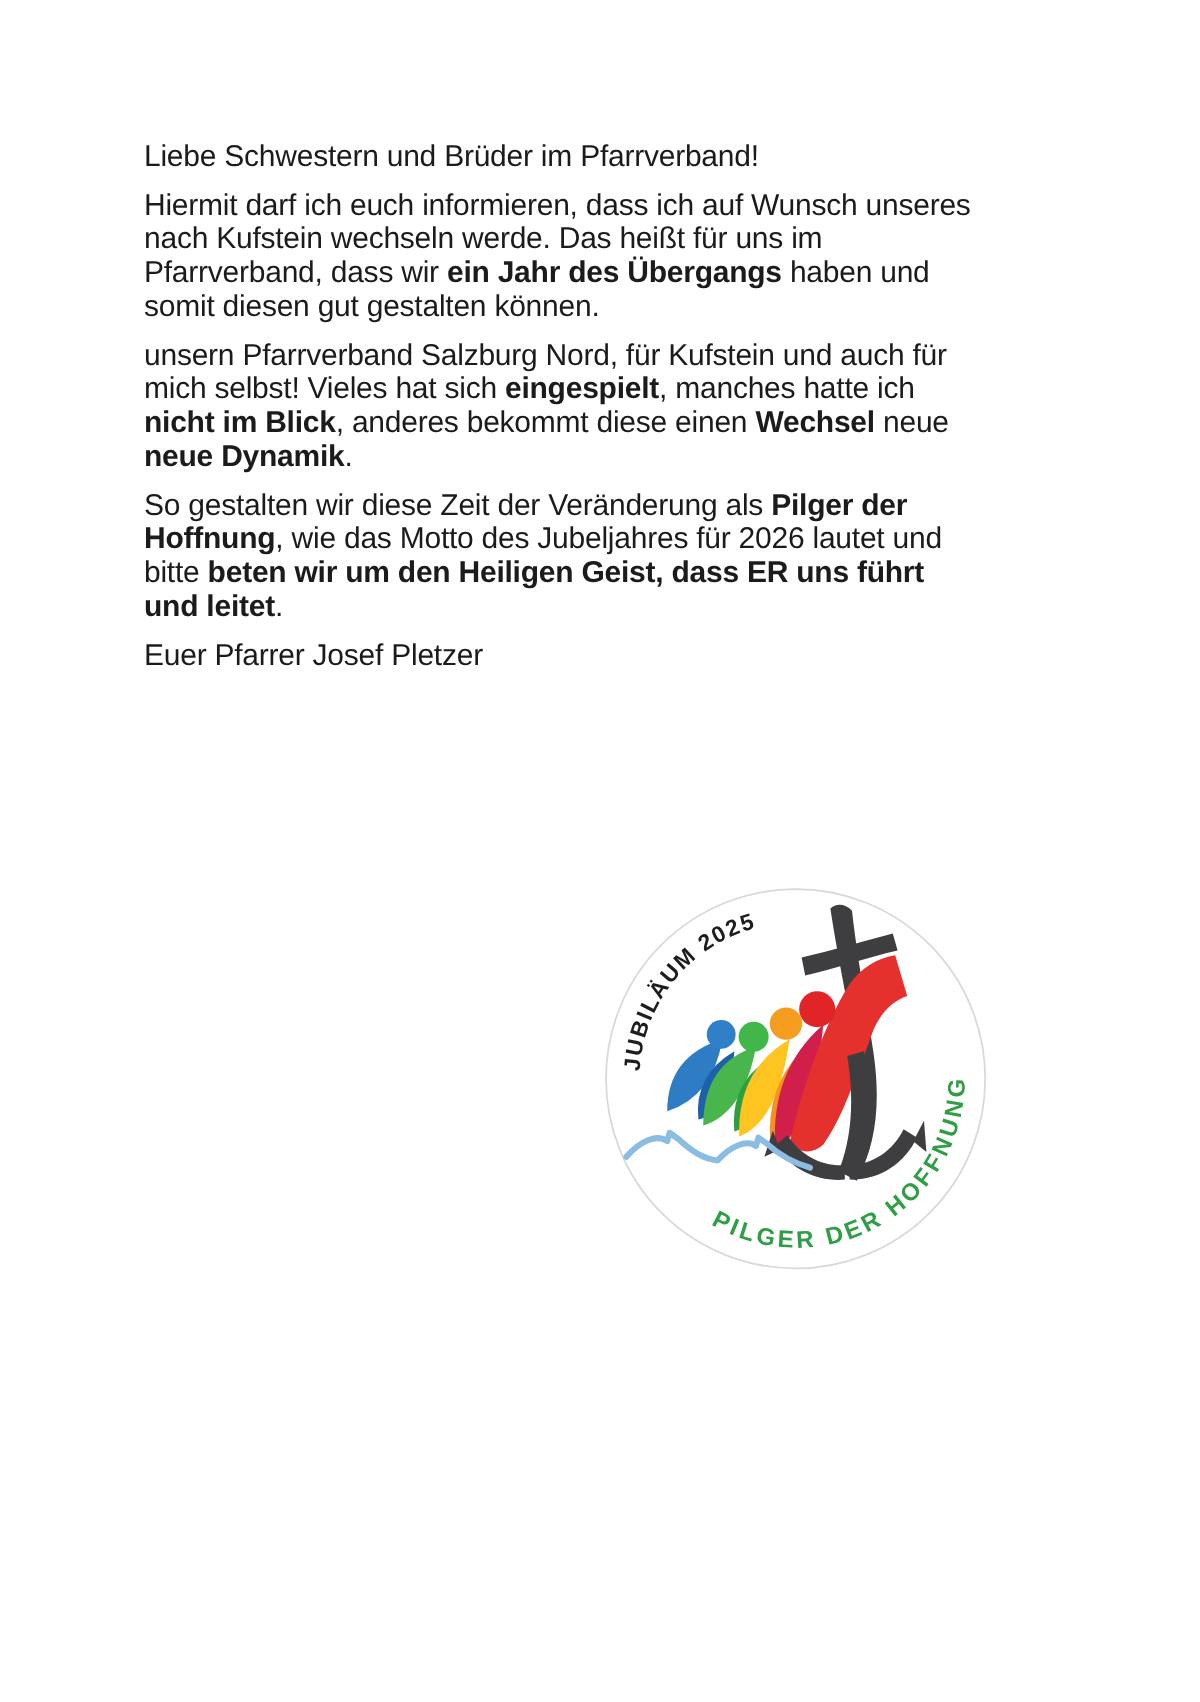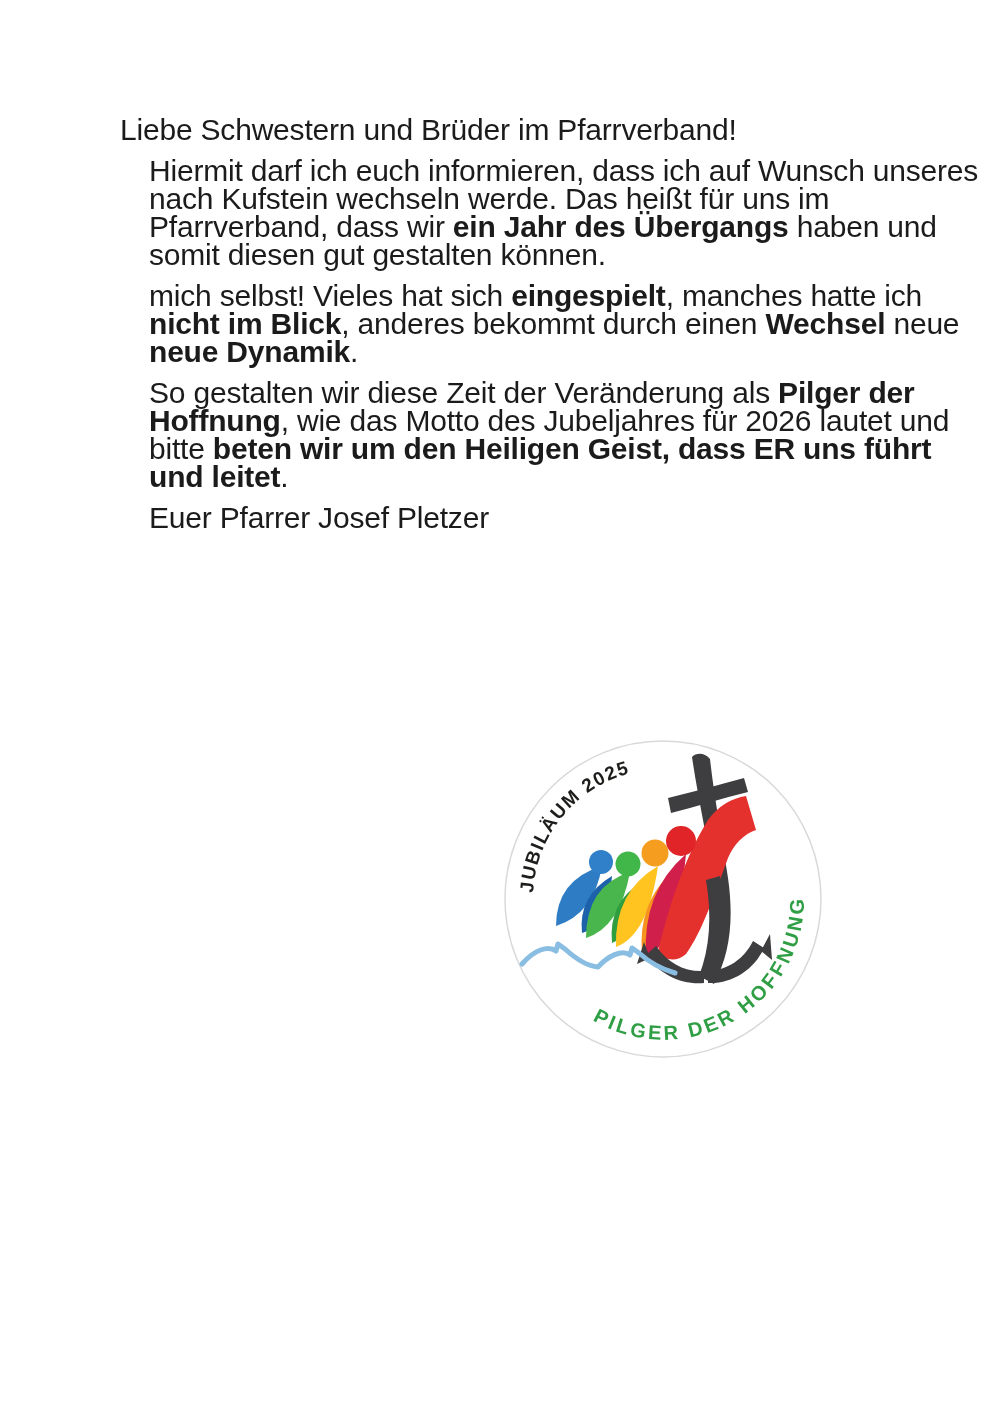--- a/index.html
+++ b/index.html
@@ -5,23 +5,23 @@
   html,body{margin:0;padding:0;}
   body{
     width:1000px;height:1418px;position:relative;overflow:hidden;
     background:#ffffff;
     font-family:"Liberation Sans", sans-serif;
   }
   .page{position:absolute;inset:0;}
   
   .letter{
     position:absolute;left:120px;top:116px;
-    color:#1b1b1b;font-size:30px;letter-spacing:-0.2px;
+    color:#1b1b1b;font-size:25px;letter-spacing:-0.2px;
   }
-  .paragraph + .paragraph{margin-top:13px;margin-left:29px;}
+  .paragraph + .paragraph{margin-top:13px;}
   .line{height:28px;line-height:28px;white-space:nowrap;}
   .r-n{font-weight:400;font-style:normal;}
   .r-bi{font-weight:700;}
   .r-bu{font-weight:700;text-decoration:underline;text-decoration-thickness:2px;text-underline-offset:4px;}
   
   .logo{position:absolute;left:498px;top:734px;width:330px;height:330px;}
   .logo svg{display:block;}
   .arc-top{font-family:"Liberation Sans",sans-serif;font-weight:700;font-size:19px;letter-spacing:1.5px;}
   .arc-bottom{font-family:"Liberation Sans",sans-serif;font-weight:700;font-size:20px;letter-spacing:3px;}
 </style>
@@ -34,22 +34,23 @@
       <div class="paragraph">
         <div class="line"><span class="r-n">Liebe Schwestern und Brüder im Pfarrverband!</span></div>
       </div>
       <div class="paragraph">
         <div class="line"><span class="r-n">Hiermit darf ich euch informieren, dass ich auf Wunsch unseres</span></div>
         <div class="line"><span class="r-n">nach Kufstein wechseln werde. Das heißt für uns im</span></div>
         <div class="line"><span class="r-n">Pfarrverband, dass wir </span><span class="r-bi">ein Jahr des Übergangs</span><span class="r-n"> haben und</span></div>
         <div class="line"><span class="r-n">somit diesen gut gestalten können.</span></div>
       </div>
       <div class="paragraph">
+        <div class="line"><span class="r-n">unsern Pfarrverband Salzburg Nord, für Kufstein und auch für</span></div>
         <div class="line"><span class="r-n">mich selbst! Vieles hat sich </span><span class="r-bi">eingespielt</span><span class="r-n">, manches hatte ich</span></div>
-        <div class="line"><span class="r-bi">nicht im Blick</span><span class="r-n">, anderes bekommt durch einen </span><span class="r-bi">Wechsel</span><span class="r-n"> neue</span></div>
+        <div class="line"><span class="r-bi">nicht im Blick</span><span class="r-n">, anderes bekommt diese einen </span><span class="r-bi">Wechsel</span><span class="r-n"> neue</span></div>
         <div class="line"><span class="r-bi">neue Dynamik</span><span class="r-n">.</span></div>
       </div>
       <div class="paragraph">
         <div class="line"><span class="r-n">So gestalten wir diese Zeit der Veränderung als </span><span class="r-bi">Pilger der</span></div>
         <div class="line"><span class="r-bi">Hoffnung</span><span class="r-n">, wie das Motto des Jubeljahres für 2026 lautet und</span></div>
         <div class="line"><span class="r-n">bitte </span><span class="r-bi">beten wir um den Heiligen Geist, dass ER uns führt</span></div>
         <div class="line"><span class="r-bi">und leitet</span><span class="r-n">.</span></div>
       </div>
       <div class="paragraph">
         <div class="line"><span class="r-n">Euer Pfarrer Josef Pletzer</span></div>

